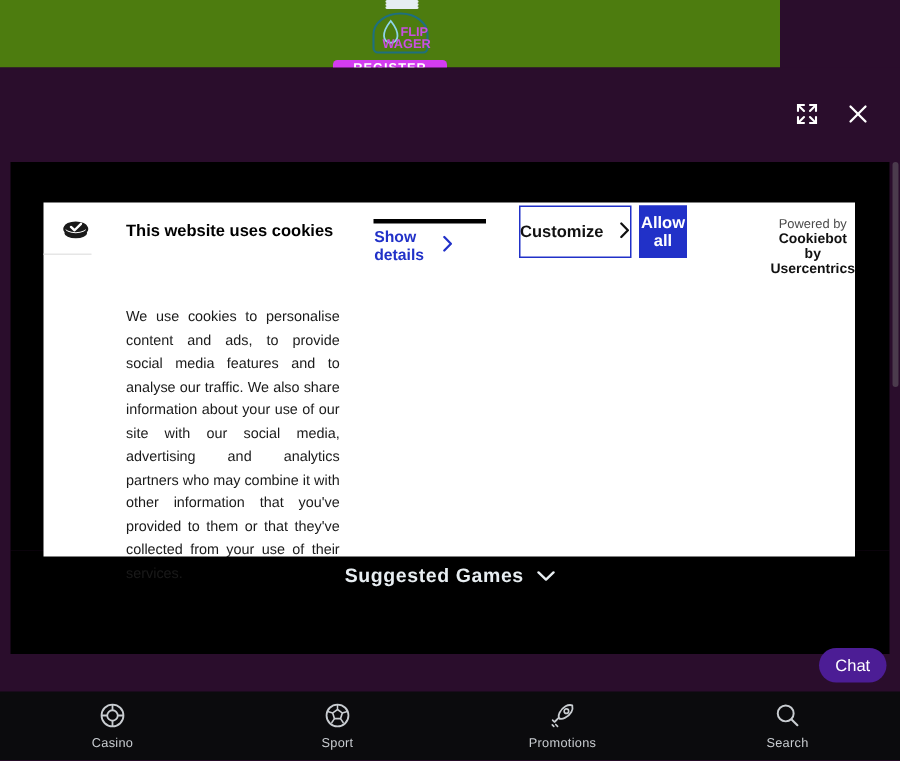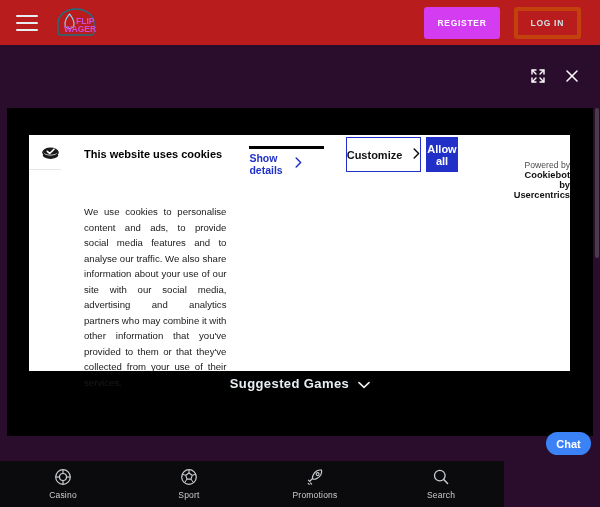--- a/index.html
+++ b/index.html
@@ -12,23 +12,23 @@
   .screen {
     position: relative;
     width: 600px; height: 507px;
     background: #2a0d2c;
     overflow: hidden;
   }
 
   
   .topbar {
     position: absolute; top: 0; left: 0;
-    width: 600px; height: 45px;
-    background: #b91c1c;
-    display: flex; align-items: center;
+    width: 520px; height: 45px;
+    background: #4d7c0f;
+    display: flex; align-items: center; flex-direction: column;
   }
   .hamburger {
     margin-left: 16px;
     width: 22px; height: 16px;
     display: flex; flex-direction: column; justify-content: space-between;
     cursor: pointer;
   }
   .hamburger span {
     display: block; height: 2px; width: 100%;
     background: #e6eef2; border-radius: 1px;
@@ -110,48 +110,48 @@
   .below-black {
     position: absolute; top: 400px; left: 7px;
     width: 586px; height: 36px;
     background: #000000;
   }
 
   
   .chat-pill {
     position: absolute; top: 432px; left: 546px;
     width: 45px; height: 23px;
-    background: #3b82f6;
+    background: #4c1d95;
     border: none;
     border-radius: 12px;
     color: #ffffff;
     font-size: 11px;
     font-family: "Liberation Sans", sans-serif;
     cursor: pointer;
-    display: flex; align-items: center; justify-content: center; font-weight: bold;
+    display: flex; align-items: center; justify-content: center;
   }
 
   
   .scrollbar-track {
     position: absolute; top: 108px; right: 0;
     width: 6px; height: 328px;
     background: transparent;
   }
   .scrollbar-thumb {
     position: absolute; top: 0px; right: 1px;
     width: 4px; height: 150px;
     background: #4b3b4d;
     border-radius: 2px;
     cursor: pointer;
   }
 
   
   .bottom-nav {
     position: absolute; bottom: 0; left: 0;
-    width: 504px; height: 46px;
+    width: 600px; height: 46px;
     background: #0b0b0d;
     display: flex; align-items: center;
   }
   .nav-item {
     flex: 1;
     display: flex; flex-direction: column;
     align-items: center; justify-content: center;
     gap: 4px;
     cursor: pointer;
     color: #c9cdd1;
@@ -213,22 +213,22 @@
   }
   .ck-btn-outline {
     background: #ffffff; color: #111111;
     border: 1px solid #2131c8;
   }
   .ck-btn-solid {
     background: #2131c8; color: #ffffff;
     border: 1px solid #2131c8;
   }
   .ck-powered {
-    margin-top: 25px;
-    text-align: right;
+    margin-top: 9px;
+    text-align: center;
     font-size: 8.6px; color: #4a4a4a; padding-left: 34px;
   }
   .ck-powered b { color: #111; font-size: 9.3px; }
 </style>
 </head>
 <body>
 
 <div class="screen">
 
   <div class="topbar">

